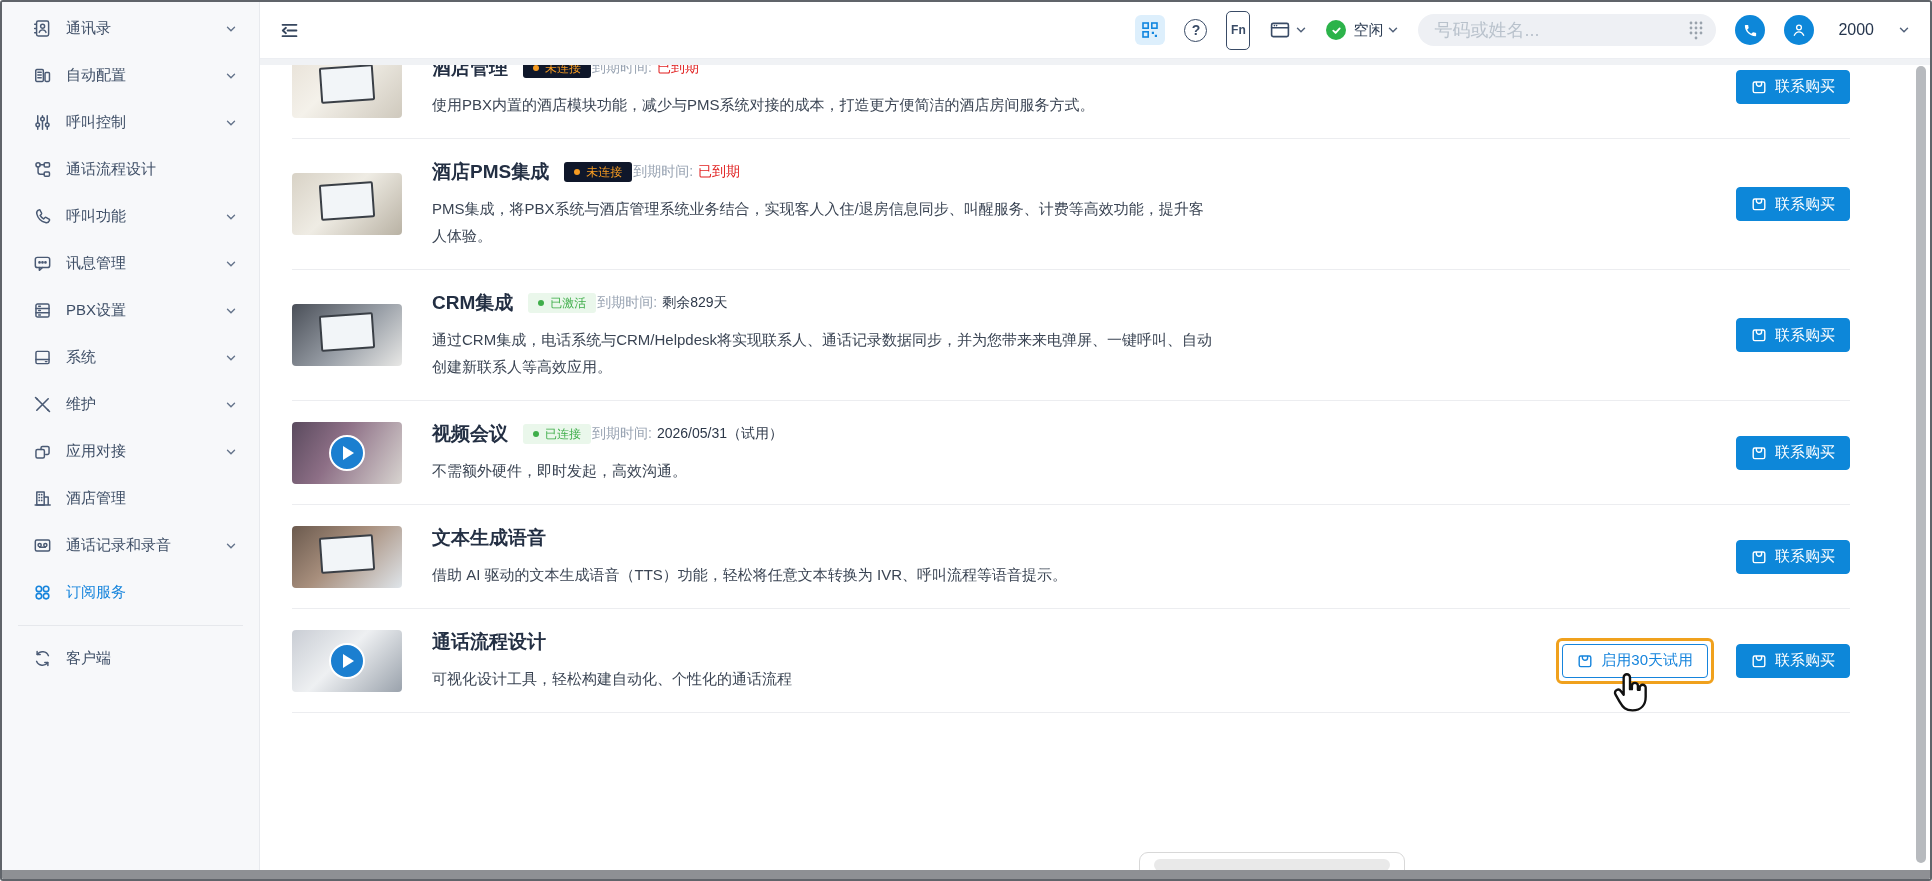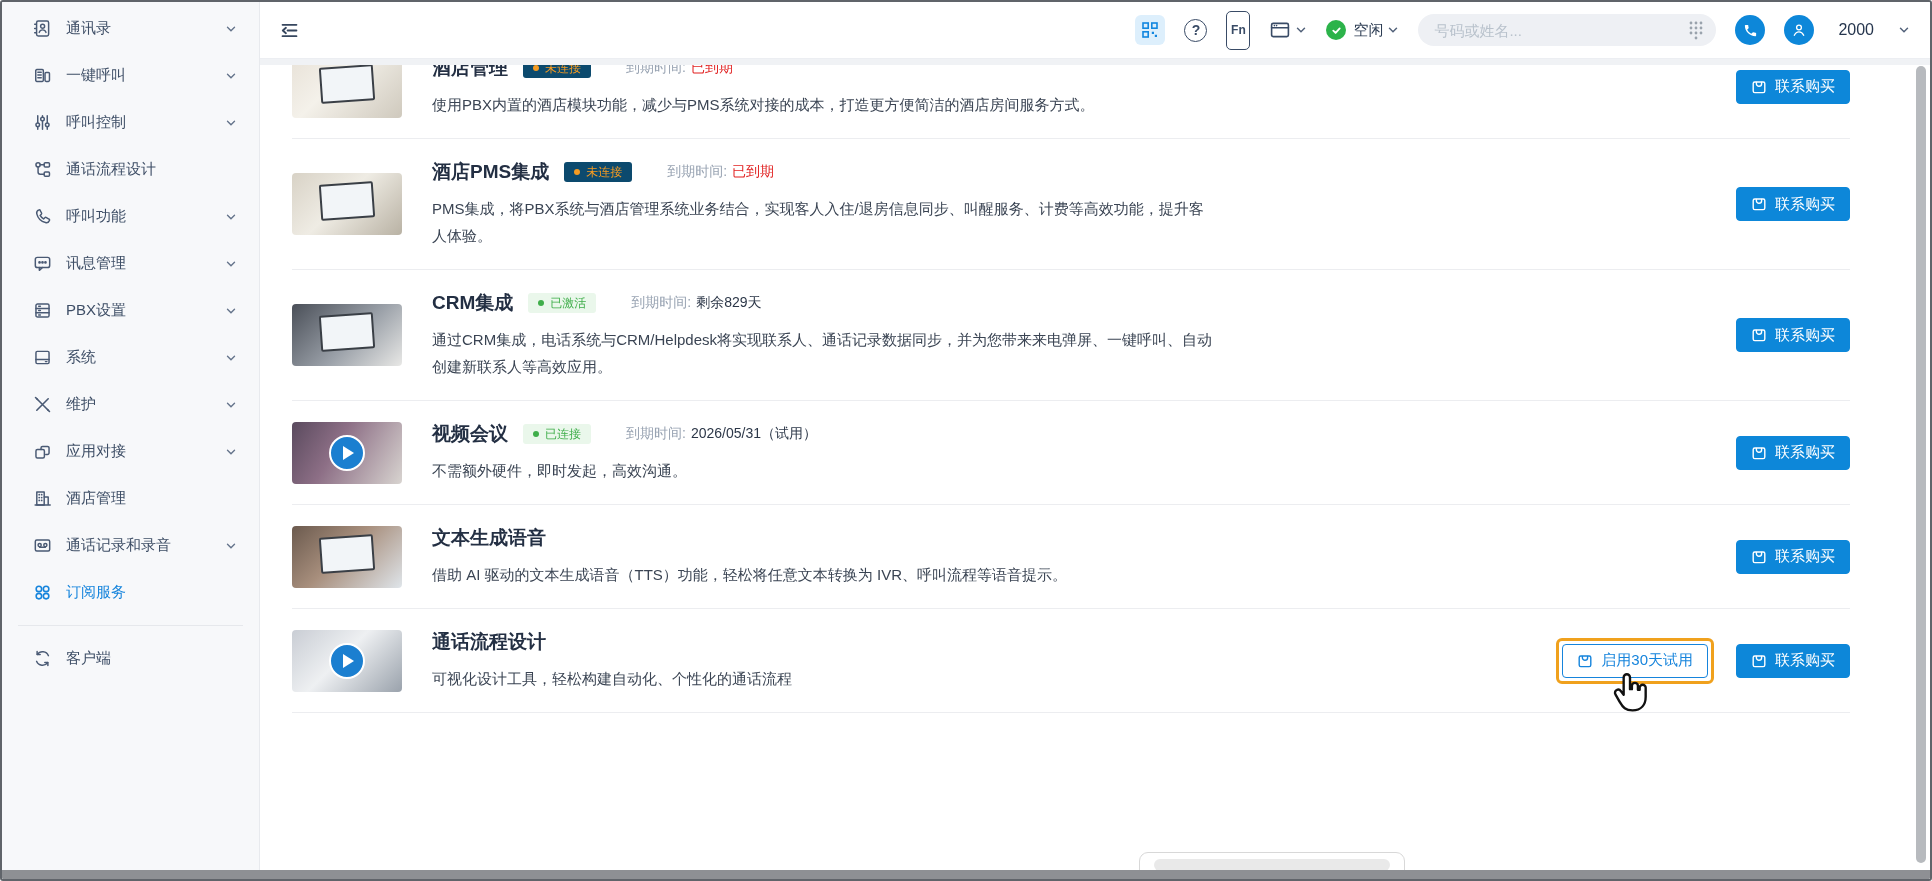--- a/index.html
+++ b/index.html
@@ -23,21 +23,21 @@
   .topbar{height:57px;background:#fff;display:flex;align-items:center;padding:0 20px 0 19px;border-bottom:1px solid #eceef2;position:relative;z-index:2}
   .icon-btn{display:inline-flex;align-items:center;justify-content:center;color:#394b66;cursor:pointer}
   .tb-right{margin-left:auto;display:flex;align-items:center;gap:19px}
   .qr{width:30px;height:30px;border-radius:6px;background:#ddeffc;display:inline-flex;align-items:center;justify-content:center;color:#1287e0;cursor:pointer}
   .help{width:23px;height:23px;border:1.7px solid #394b66;border-radius:50%;display:inline-flex;align-items:center;justify-content:center;font-size:14px;font-weight:bold;color:#394b66;cursor:pointer}
   .fnbox{width:24px;height:39px;border:1.7px solid #394b66;border-radius:5px;display:inline-flex;align-items:center;justify-content:center;font-size:12px;font-weight:bold;color:#394b66;cursor:pointer}
   .win-group,.status{display:inline-flex;align-items:center;gap:4px;color:#2b3b52;font-size:15px;cursor:pointer}
   .chev-s{color:#55647c}
   .check{width:20px;height:20px;border-radius:50%;background:#2cb34a;color:#fff;display:inline-flex;align-items:center;justify-content:center;margin-right:3px}
   .search{width:298px;height:32px;background:#eef0f4;border-radius:16px;display:flex;align-items:center;padding:0 12px 0 16px}
-  .search input{flex:1;border:none;background:transparent;outline:none;font-size:15px;color:#333;min-width:0}
+  .search input{flex:1;border:none;background:transparent;outline:none;font-size:18px;color:#333;min-width:0}
   .search input::placeholder{color:#b9c2cc}
   .dialpad{color:#9aa3ad;display:inline-flex;cursor:pointer}
   .circle-btn{width:30px;height:30px;border-radius:50%;background:#0d87d9;border:none;color:#fff;display:inline-flex;align-items:center;justify-content:center;cursor:pointer}
   .user{display:flex;align-items:center;gap:24px;font-size:16px;color:#26364e;cursor:pointer}
   .avatar{width:30px;height:30px;border-radius:50%;background:#0d87d9;color:#fff;display:inline-flex;align-items:center;justify-content:center}
 
   .band{height:6px;background:#f0f2f5}
 
   
   .content{flex:1;background:#fff;overflow:hidden;padding:0 80px 0 32px;position:relative}
@@ -51,25 +51,25 @@
   .t5{background:linear-gradient(135deg,#6b5a4e 0%,#a88f7d 45%,#dfe5ea 100%)}
   .t6{background:linear-gradient(135deg,#c9cdd4 0%,#eef0f2 45%,#9aa2ac 100%)}
   .thumb .screen{position:absolute;left:28px;top:10px;width:54px;height:36px;background:#f2f5f8;border:2px solid #3a3f46;border-radius:2px;transform:rotate(-4deg)}
   .play{position:absolute;left:0;right:0;top:0;bottom:0;margin:auto;width:36px;height:36px;border-radius:50%;background:#1b7fd0;border:2px solid #fff;display:flex;align-items:center;justify-content:center}
   .play::after{content:"";border-left:11px solid #fff;border-top:7px solid transparent;border-bottom:7px solid transparent;margin-left:3px}
   .info{margin-left:30px;flex:1;min-width:0}
   .title-line{display:flex;align-items:center}
   .svc-title{font-size:19px;font-weight:bold;color:#232f43}
   .badge{display:inline-flex;align-items:center;gap:6px;font-size:12px;padding:4px 10px;border-radius:3px;margin-left:15px;line-height:1}
   .badge .dot{width:6px;height:6px;border-radius:50%}
-  .badge.warning{color:#f59b22;background:#0c4a6e}
+  .badge.warning{color:#f59b22;background:#0f172a}
   .badge.warning .dot{background:#f59b22}
   .badge.success{color:#3fae4a;background:#eaf7eb}
   .badge.success .dot{background:#3fae4a}
-  .expire{margin-left:35px;font-size:14px;color:#98a3b2;display:inline-flex;align-items:baseline}
+  .expire{margin-left:1px;font-size:14px;color:#98a3b2;display:inline-flex;align-items:baseline}
   .exp-val{margin-left:5px;font-weight:normal}
   .exp-val.expired{color:#e12222}
   .exp-val.active{color:#2c3748}
   .desc{margin-top:10px;font-size:15px;color:#3a4453;max-width:782px;line-height:27px}
   .actions{display:flex;align-items:center;gap:22px;margin-left:20px;flex-shrink:0}
   .btn{height:34px;display:inline-flex;align-items:center;gap:8px;font-size:15px;border-radius:4px;padding:0 14px;cursor:pointer;font-family:inherit}
   .btn.primary{background:#0d87d9;color:#fff;border:1px solid #0d87d9}
   .btn.ghost{background:#fff;color:#1684dc;border:1px solid #1684dc}
   .annotation{border:3px solid #f0a11d;border-radius:6px;padding:3px;position:relative}
   .cursor-hand{position:absolute;left:52px;top:30px;z-index:6;pointer-events:none}
@@ -103,21 +103,21 @@
     </div>
 
     <div class="side-item">
       <span class="si">
           <svg width="19" height="19" viewBox="0 0 18 18" fill="none" stroke="currentColor" stroke-width="1.4" stroke-linecap="round">
             <rect x="2.6" y="3.4" width="7.2" height="11.2" rx="1"></rect>
             <path d="M4.6 6h3.2M4.6 8.6h3.2M4.6 11.2h3.2"></path>
             <rect x="11.4" y="6.2" width="4.2" height="8.4" rx="1"></rect>
           </svg>
         </span>
-      <span class="sl">一键呼叫</span>
+      <span class="sl">自动配置</span>
       <svg class="chev" width="12" height="12" viewBox="0 0 12 12">
           <path d="M2.5 4.3 6 7.8l3.5-3.5" fill="none" stroke="currentColor" stroke-width="1.4" stroke-linecap="round"></path>
         </svg>
     </div>
 
     <div class="side-item">
       <span class="si">
           <svg width="19" height="19" viewBox="0 0 18 18" fill="none" stroke="currentColor" stroke-width="1.4" stroke-linecap="round">
             <path d="M4.5 2.5v13M9 2.5v13M13.5 2.5v13"></path>
             <circle cx="4.5" cy="11.2" r="1.7" fill="#f7f8fa"></circle>

